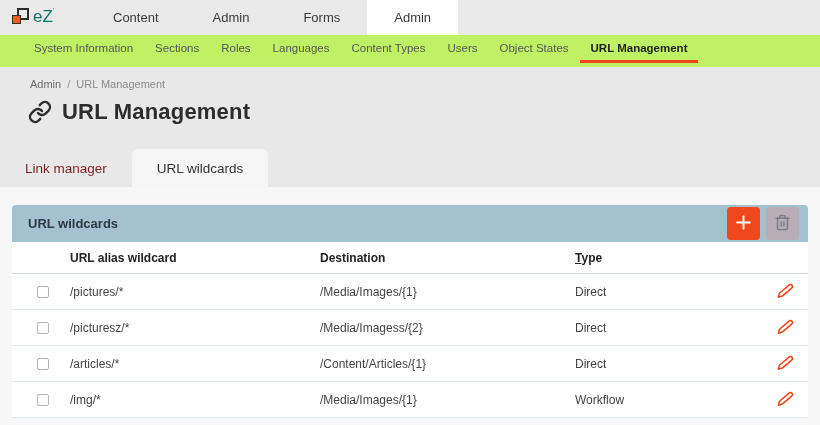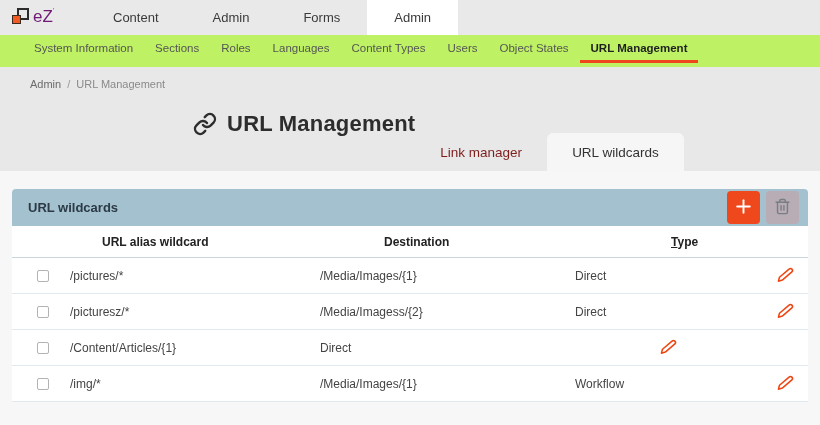--- a/index.html
+++ b/index.html
@@ -9,33 +9,33 @@
     background: #f7f7f7;
     color: #333;
   }
 
   
   .topbar { height: 35px; background: #e9e9e9; display: flex; align-items: stretch; }
   .logo { display: flex; align-items: flex-start; padding: 7px 0 0 12px; width: 86px; }
   .logo-mark { position: relative; width: 17px; height: 18px; margin-right: 4px; }
   .logo-mark .outer { position: absolute; top: 1px; right: 0; width: 12px; height: 12px; border: 2px solid #2b2b2b; background: #e9e9e9; }
   .logo-mark .inner { position: absolute; left: 0; bottom: 1px; width: 9px; height: 9px; background: #f15a22; border: 1px solid #3a2a20; }
-  .logo-text { font-size: 17px; color: #701a75; letter-spacing: 0; line-height: 20px; }
+  .logo-text { font-size: 17px; color: #0f766e; letter-spacing: 0; line-height: 20px; }
   .logo-tm { font-size: 7px; color: #555; vertical-align: top; }
   .top-nav { display: flex; align-items: stretch; }
   .top-nav-item { padding: 8px 27px; display: flex; align-items: center; font-size: 13px; color: #3a3a3a; cursor: pointer; }
   .top-nav-item.active { background: #ffffff; }
 
   
   .admin-nav { height: 32px; background: #bef264; display: flex; align-items: stretch; padding-left: 23px; }
   .admin-nav-item { padding: 0 11px; display: flex; align-items: center; font-size: 11.5px; color: #555; margin-bottom: 4px; border-bottom: 3px solid transparent; cursor: pointer; }
   .admin-nav-item.active { font-weight: bold; color: #1f1f1f; border-bottom-color: #f0461e; }
 
   
-  .hero { height: 104px; background: #e8e8e8; display: flex; }
+  .hero { height: 120px; background: #e8e8e8; display: flex; flex-direction: column; }
   .breadcrumb { padding: 11px 0 0 30px; font-size: 11px; color: #8a8a8a; }
   .breadcrumb .bc-root { color: #6b6b6b; cursor: pointer; }
   .breadcrumb .bc-sep { margin: 0 6px; color: #9a9a9a; }
   .page-title { display: flex; align-items: center; gap: 10px; padding: 9px 0 0 28px; }
   .page-title h1 { font-size: 22px; font-weight: bold; color: #2d2d2d; letter-spacing: 0.2px; }
   .title-icon svg { display: block; }
   .tabs { margin-top: auto; display: flex; align-items: flex-end; height: 38px; }
   .tab { height: 38px; padding: 0 25px; display: flex; align-items: center; font-size: 13.5px; color: #7f1d1d; cursor: pointer; }
   .tab.active { background: #f6f6f6; border-radius: 6px 6px 0 0; color: #333; }
 
@@ -44,21 +44,21 @@
   .panel-header { height: 37px; background: #a4c1cf; border-radius: 4px 4px 0 0; display: flex; align-items: center; padding: 0 9px 0 16px; }
   .panel-title { font-size: 13px; font-weight: bold; color: #2b3a45; }
   .panel-actions { margin-left: auto; display: flex; gap: 6px; }
   .icon-btn { width: 33px; height: 33px; border: none; border-radius: 4px; display: flex; align-items: center; justify-content: center; cursor: pointer; padding: 0; }
   .btn-add { background: #f0481d; }
   .btn-trash { background: #bea7af; opacity: 0.8; cursor: default; }
 
   
   .wc-table { background: #ffffff; }
   .t-row { display: grid; grid-template-columns: 58px 250px 255px 1fr 46px; align-items: center; }
-  .t-head { height: 32px; font-size: 12px; font-weight: bold; color: #222; border-bottom: 1px solid #c9d6de; gap: 32px; }
+  .t-head { height: 32px; font-size: 12px; font-weight: bold; color: #222; border-bottom: 1px solid #c9d6de; }
   .t-data { height: 36px; font-size: 12px; color: #444; border-bottom: 1px solid #dfe9ef; }
   .cell-check { padding-left: 25px; }
   .cell-edit { display: flex; justify-content: center; }
   .th-type { display: block; }
   .th-type::first-letter { text-decoration: underline; }
   .cb { appearance: none; -webkit-appearance: none; width: 12px; height: 12px; border: 1px solid #b3b3b3; border-radius: 2px; background: #fff; cursor: pointer; display: block; }
   .edit-btn { background: none; border: none; cursor: pointer; padding: 2px; }
   .edit-btn svg { display: block; }
 </style>
 </head>
@@ -179,20 +179,21 @@
             </svg>
           </span>
         </button>
       </div>
     </div>
 
     <div class="t-row t-data">
       <div class="cell-check">
           <input type="checkbox" class="cb" style="">
         </div>
+      <div>/articles/*</div>
       <div>/Content/Articles/{1}</div>
       <div>Direct</div>
       <div class="cell-edit">
         <button class="edit-btn">
           <span>
             <svg width="17" height="17" viewBox="0 0 24 24" fill="none" stroke="#ee4613" stroke-width="2.2" stroke-linecap="round" stroke-linejoin="round">
               <path d="M17 3a2.828 2.828 0 1 1 4 4L7.5 18.5 2 20l1.5-5.5L17 3z"></path>
             </svg>
           </span>
         </button>

